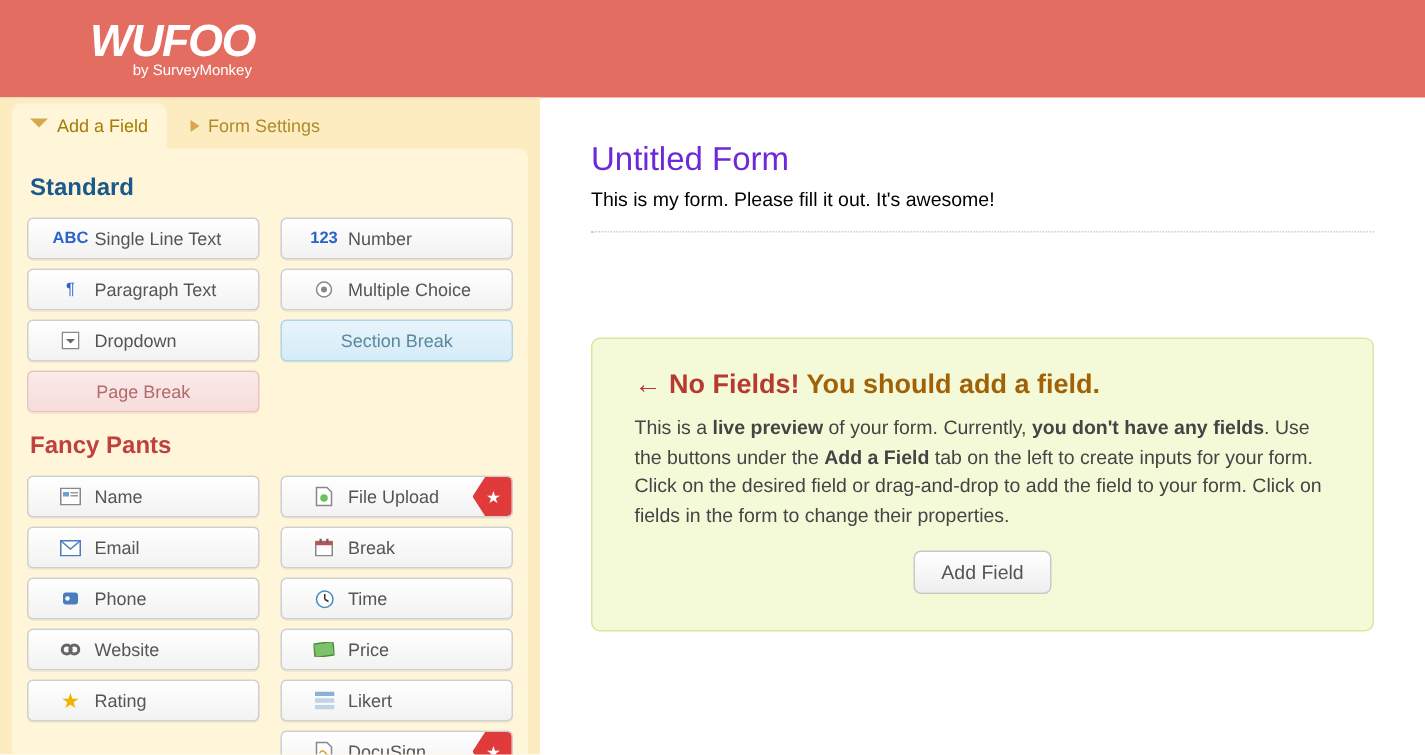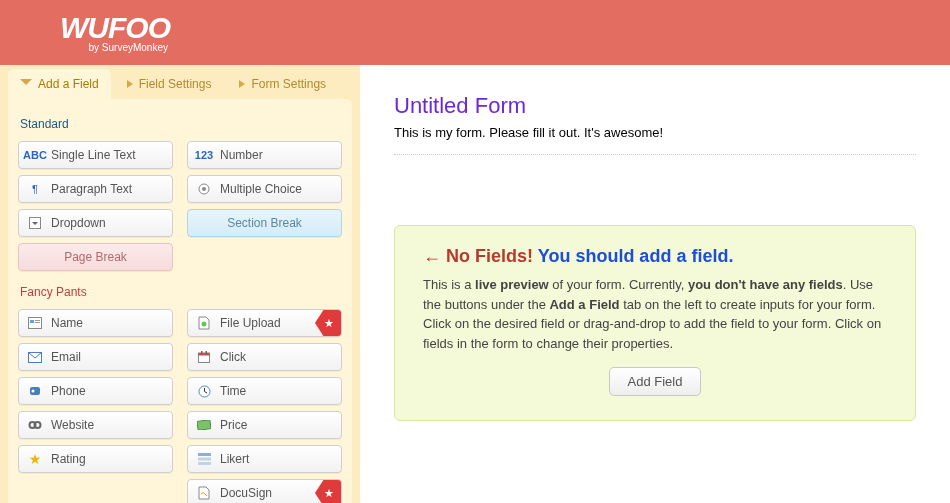--- a/index.html
+++ b/index.html
@@ -77,39 +77,39 @@
       border-right: 6px solid transparent;
       border-top: 6px solid #d6a84c;
     }
     .sidebar-inner {
       background: #fff6da;
       border-radius: 0 6px 6px 6px;
       padding: 12px 10px 16px 10px;
       min-height: 400px;
     }
     .section-label {
-      font-size: 12px;
-      font-weight: normal;
+      font-size: 16px;
+      font-weight: bold;
       margin: 6px 0 10px 2px;
     }
     .section-label.standard { color: #1a5a8a; }
     .section-label.fancy { color: #c04040; }
     .field-grid {
       display: grid;
       grid-template-columns: 1fr 1fr;
       gap: 6px 14px;
       margin-bottom: 14px;
     }
     .fbtn {
       position: relative;
       display: flex;
       align-items: center;
       gap: 8px;
       height: 28px;
-      padding: 0 8px;
+      padding: 0 20px;
       background: linear-gradient(#ffffff, #f2f2f2);
       border: 1px solid #cfcfcf;
       border-radius: 4px;
       cursor: pointer;
       font-size: 12px;
       color: #555;
       box-shadow: 0 1px 0 rgba(0,0,0,0.05);
       overflow: hidden;
     }
     .fbtn .icon {
@@ -173,21 +173,21 @@
       padding: 20px 28px 24px 28px;
       color: #444;
     }
     .notice h2 {
       font-size: 18px;
       font-weight: bold;
       margin-bottom: 8px;
     }
     .notice h2 .arrow { color: #b63a2f; }
     .notice h2 .nofields { color: #b63a2f; }
-    .notice h2 .shouldadd { color: #1d4ed8; }
+    .notice h2 .shouldadd { color: #a16207; }
     .notice p { font-size: 13px; line-height: 1.5; margin-bottom: 14px; }
     .notice .bold { font-weight: bold; margin-top: 47px; }
     .add-field-btn {
       display: block;
       margin: 0 auto;
       padding: 6px 18px;
       background: linear-gradient(#ffffff, #eeeeee);
       border: 1px solid #c8c8c8;
       border-radius: 5px;
       font-size: 13px;
@@ -209,24 +209,20 @@
 
 <div class="main">
   <div class="sidebar">
     <div class="tabs">
       <div class="tab active">
         <span class="tri"></span>
         <span>Add a Field</span>
       </div>
       <div class="tab">
         <span class="tri"></span>
-        <span>Field Settings</span>
-      </div>
-      <div class="tab">
-        <span class="tri"></span>
         <span>Form Settings</span>
       </div>
     </div>
 
     <div class="sidebar-inner">
       <div class="section-label standard">Standard</div>
 
       <div class="field-grid">
         <div class="fbtn">
           <span class="icon" style="color:#2a64c9;font-weight:bold;">ABC</span>
@@ -301,21 +297,21 @@
         </div>
         <div class="fbtn">
           <span class="icon">
             <svg width="12" height="12">
                 <rect x="0.5" y="2" width="11" height="9.5" fill="#fff" stroke="#888"></rect>
                 <rect x="0.5" y="2" width="11" height="2.5" fill="#c94d4d"></rect>
                 <rect x="3" y="0" width="1.5" height="3" fill="#666"></rect>
                 <rect x="7.5" y="0" width="1.5" height="3" fill="#666"></rect>
               </svg>
           </span>
-          <span>Click</span>
+          <span>Break</span>
         </div>
         <div class="fbtn">
           <span class="icon">
             <svg width="14" height="12">
                 <rect x="2" y="2" width="10" height="8" rx="2" fill="#4a7cc0"></rect>
                 <circle cx="5" cy="6" r="1.5" fill="#fff"></circle>
               </svg>
           </span>
           <span>Phone</span>
         </div>

